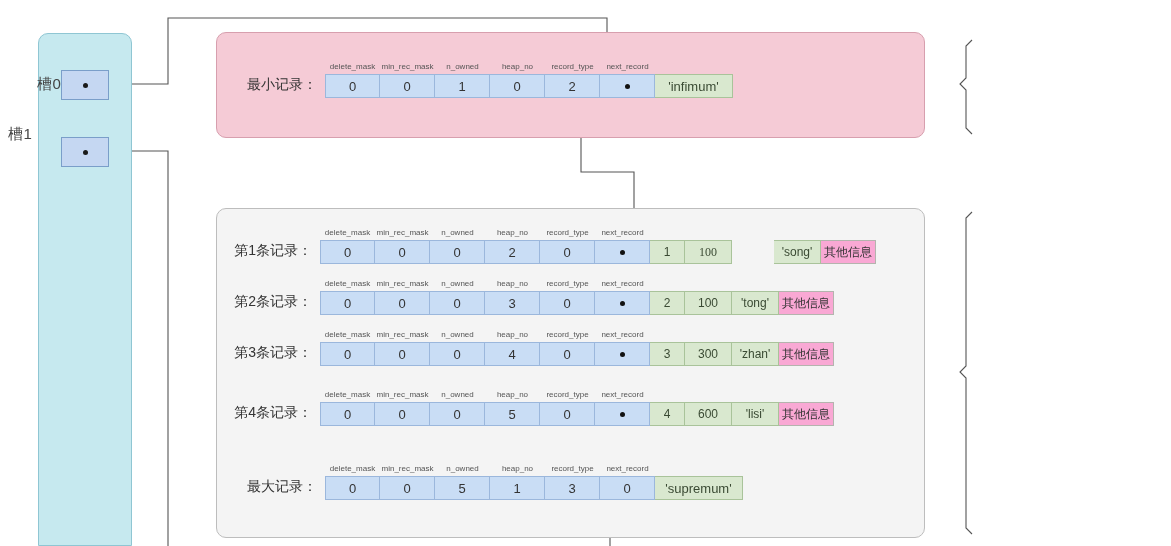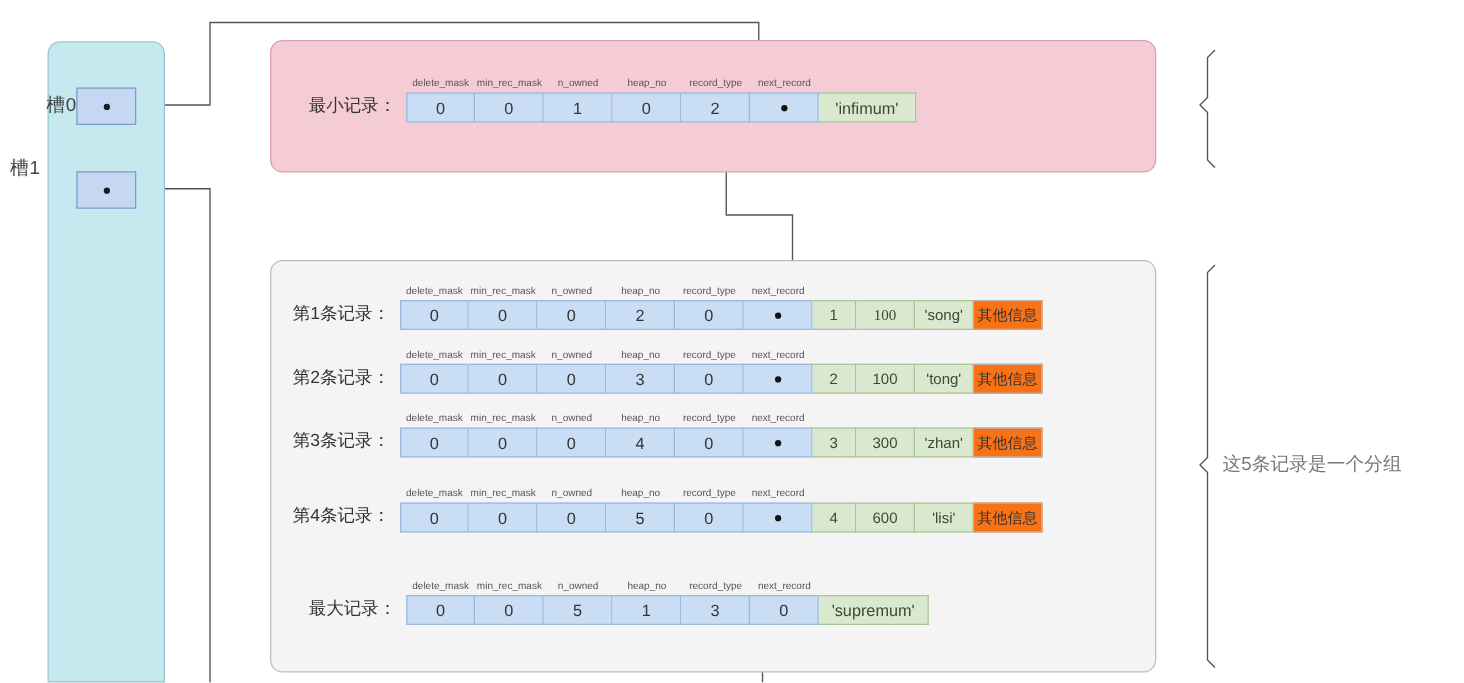--- a/index.html
+++ b/index.html
@@ -103,21 +103,21 @@
     width:5px;height:5px;border-radius:50%;
     background:#111;
   }
   .cell.data{
     background:#d9e8cf;
     border-color:#a9c39a;
     font-size:12px;
     color:#3a4a33;
   }
   .cell.extra{
-    background:#f97316;
+    background:#f9a8d4;
     border-color:#b4b4ae;
     font-size:12px;
     color:#333;
   }
   .cell.wide-val{
     background:#d9e8cf;
     border-color:#a9c39a;
     font-size:13px;
     color:#3a4a33;
   }
@@ -219,21 +219,21 @@
           <div class="cell" style="width: 55px;">0</div>
           <div class="cell" style="width: 55px;">0</div>
           <div class="cell" style="width: 55px;">0</div>
           <div class="cell" style="width: 55px;">2</div>
           <div class="cell" style="width: 55px;">0</div>
           <div class="cell dotcell" style="width: 55px;">
             <div class="dot"></div>
           </div>
           <div class="cell data" style="width: 35px;">1</div>
           <div class="cell data" style="width: 47px; font-family: Liberation Serif, serif;">100</div>
-          <div class="cell data" style="width: 47px;">'song'</div>
+          <div class="cell data" style="width: 47px; margin-left: 42px;">'song'</div>
           <div class="cell extra" style="width: 55px;">其他信息</div>
         </div>
       </div>
       <div class="rec" style="left: 320px; top: 291px;">
         <div class="rec-name">第2条记录：</div>
         <div class="hdr">
           <span style="width: 55px;">delete_mask</span>
           <span style="width: 55px;">min_rec_mask</span>
           <span style="width: 55px;">n_owned</span>
           <span style="width: 55px;">heap_no</span>
@@ -320,15 +320,14 @@
           <div class="cell" style="width: 55px;">0</div>
           <div class="cell" style="width: 55px;">5</div>
           <div class="cell" style="width: 55px;">1</div>
           <div class="cell" style="width: 55px;">3</div>
           <div class="cell" style="width: 55px;">0</div>
           <div class="cell wide-val" style="width: 88px;">'supremum'</div>
         </div>
       </div>
     </div>
 
-  <div class="grp-note" style="left:978px;top:362px;">这5条记录是一个分组</div>
 
 </div>
 
 </body></html>

